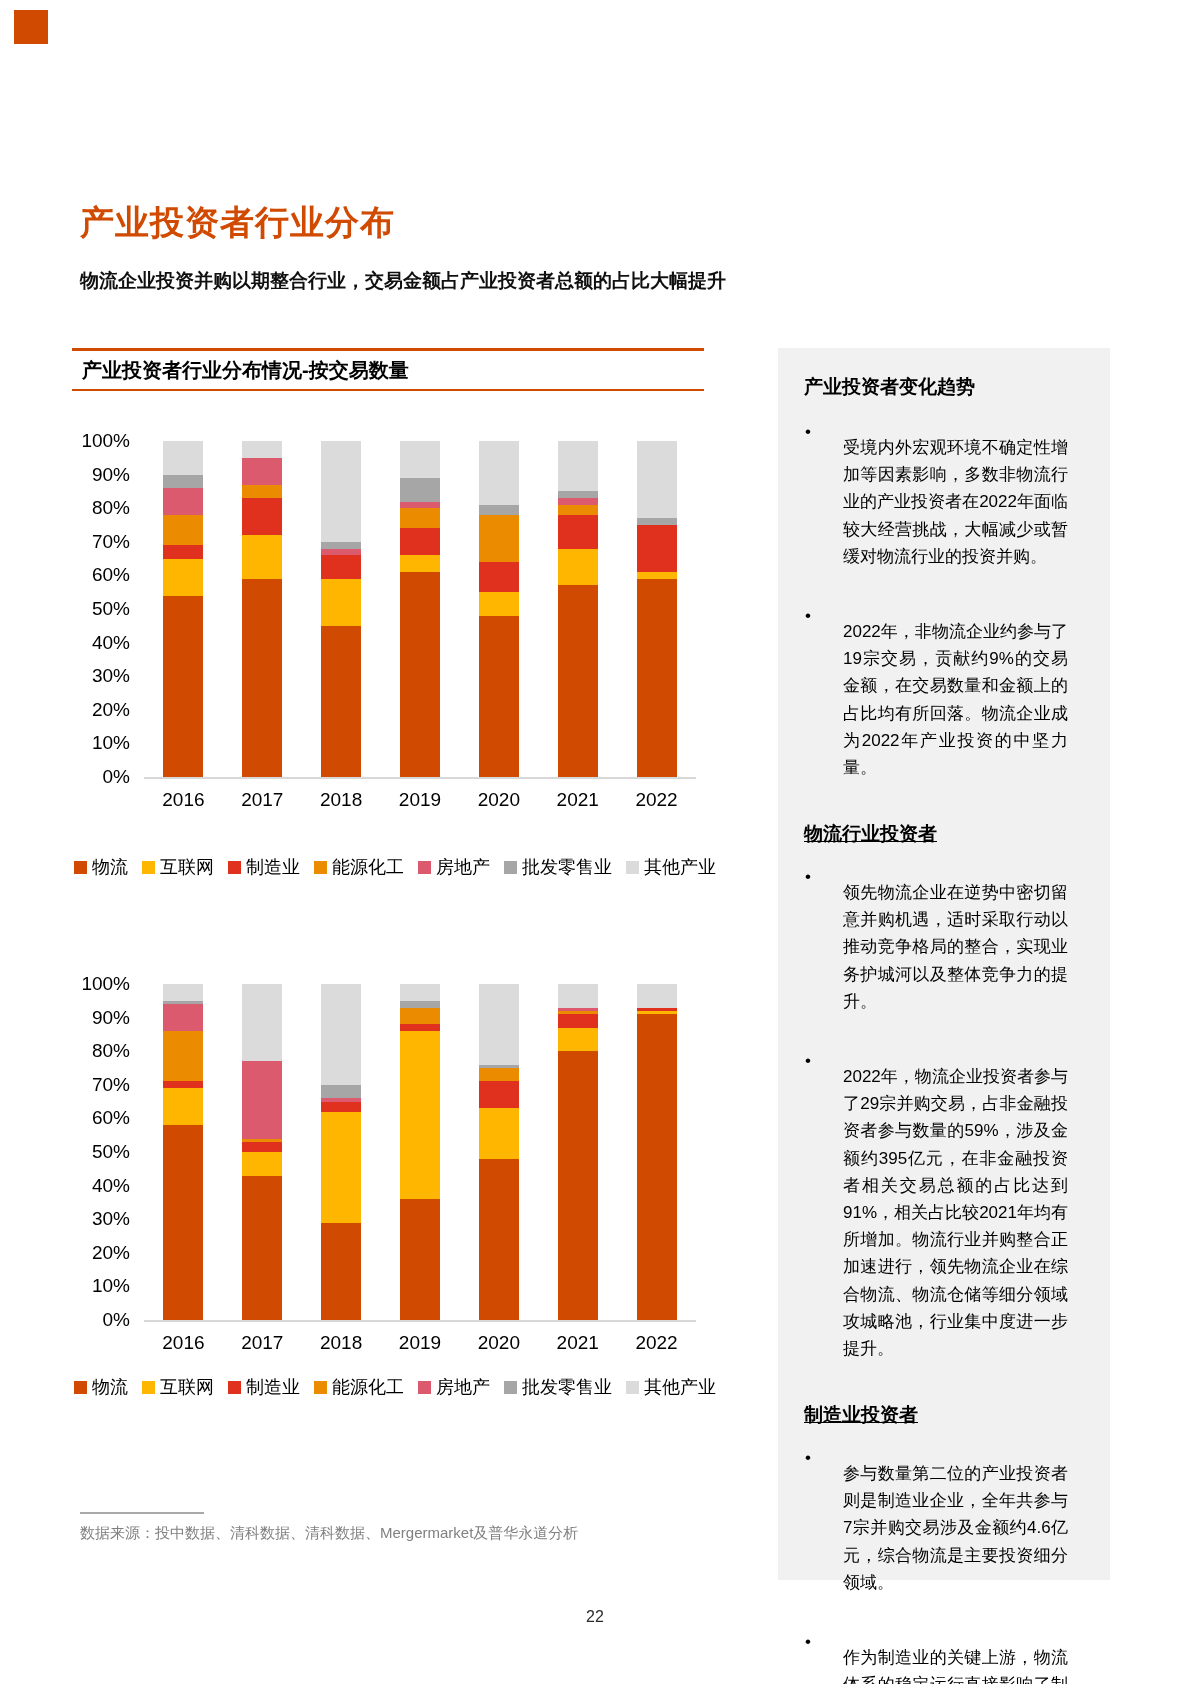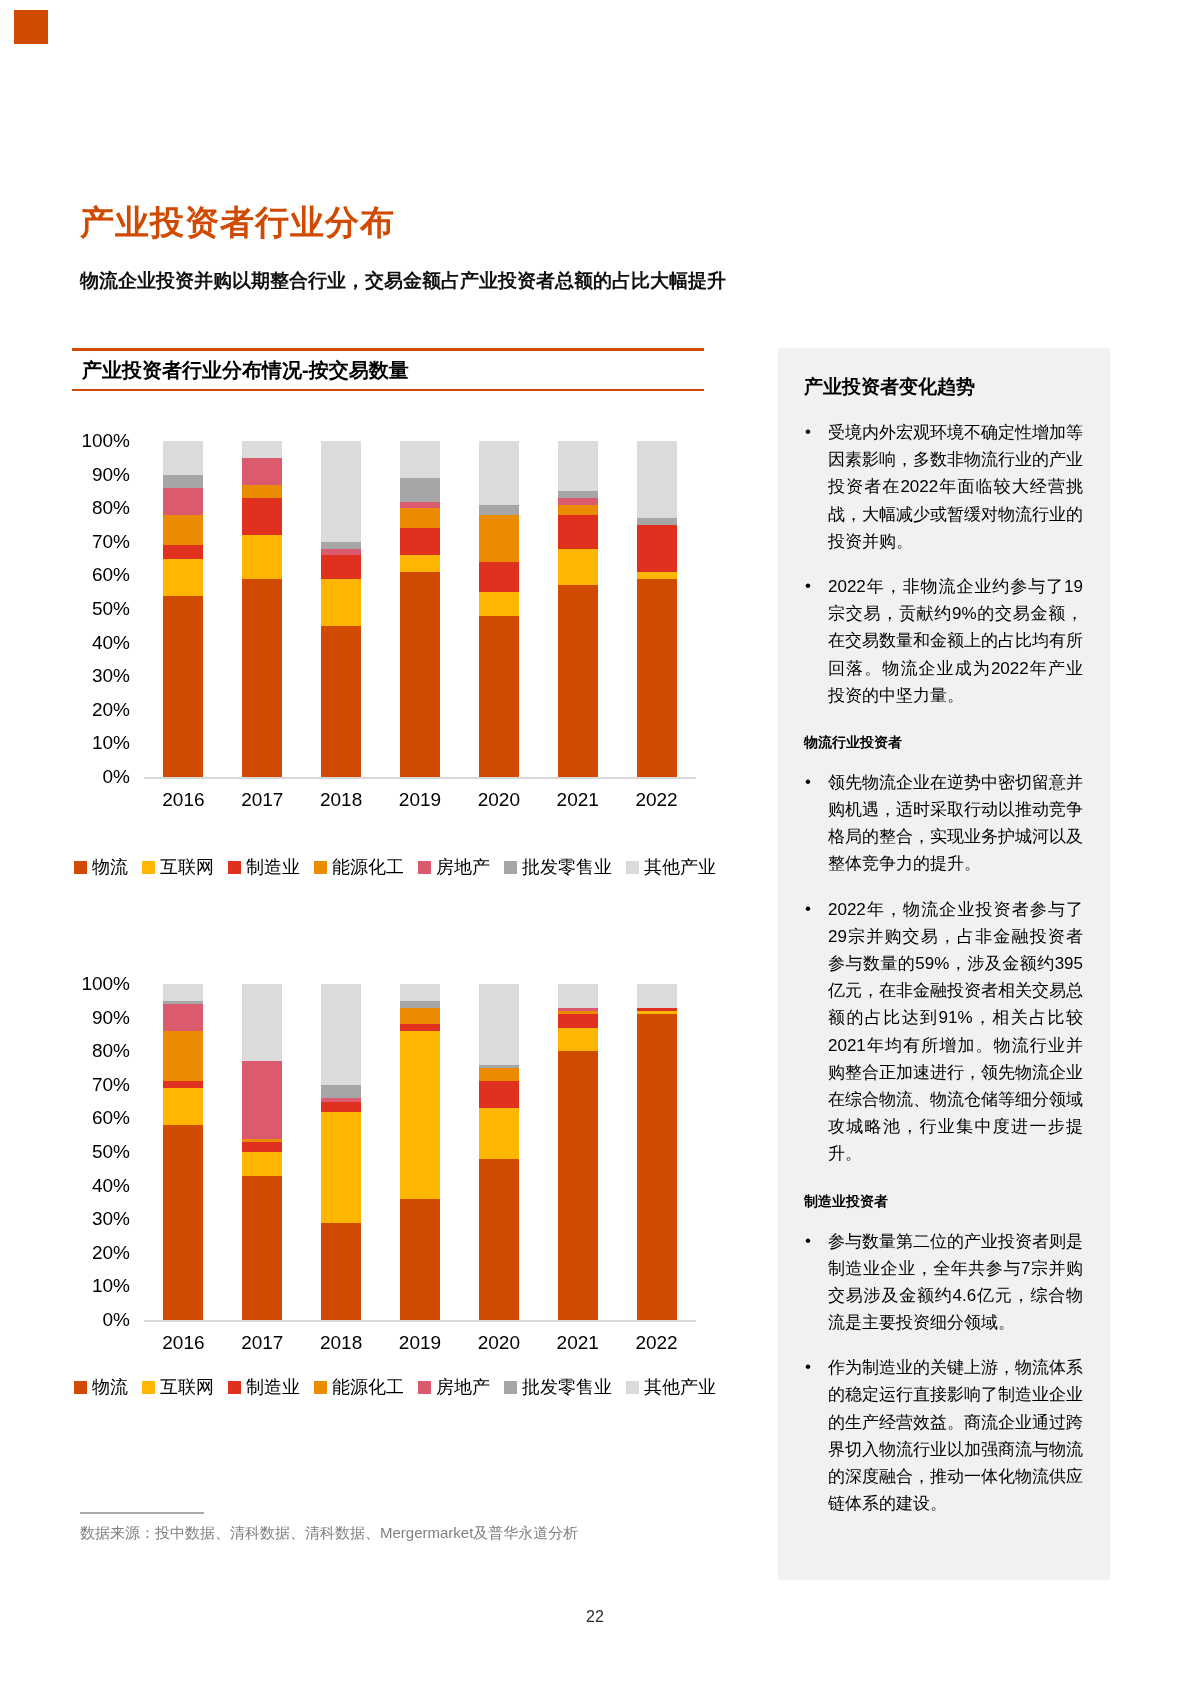--- a/index.html
+++ b/index.html
@@ -31,24 +31,24 @@
   #chart0 .legend{margin-top:76px;}
   #chart1 .legend{margin-top:53px;}
   .legend-item{display:flex;align-items:center;gap:5px;font-size:18px;white-space:nowrap;}
   .legend-chip{width:13px;height:13px;flex:none;}
 
   .sidebar{
     position:absolute;left:778px;top:348px;width:332px;height:1232px;
     background:#F1F1F1;box-sizing:border-box;padding:26px 26px 18px 26px;
   }
   .sidebar-title{font-size:19px;font-weight:bold;margin:0 0 18px 0;}
-  .sb-heading{font-size:14px;font-weight:bold;margin:24px 0 16px 0;}
+  .sb-heading{font-size:19px;font-weight:bold;margin:24px 0 16px 0;text-decoration:underline;}
   .bullet{display:flex;margin:0 0 16px 0;font-size:17px;line-height:1.6;}
   .bullet .dot{width:22px;flex:none;padding-left:1px;}
-  .bullet p{margin:1px;flex:1;text-align:justify;}
+  .bullet p{margin:16px;flex:1;text-align:justify;}
 
   .source-line{position:absolute;left:80px;top:1512px;width:124px;border-top:2px solid #A9A9A9;}
   .source-text{position:absolute;left:80px;top:1524px;font-size:15px;color:#808080;}
   .page-number{position:absolute;left:0;top:1608px;width:1190px;text-align:center;font-size:16px;color:#2b2b2b;}
 </style>
 </head>
 <body>
 
 <div class="logo"></div>
 

